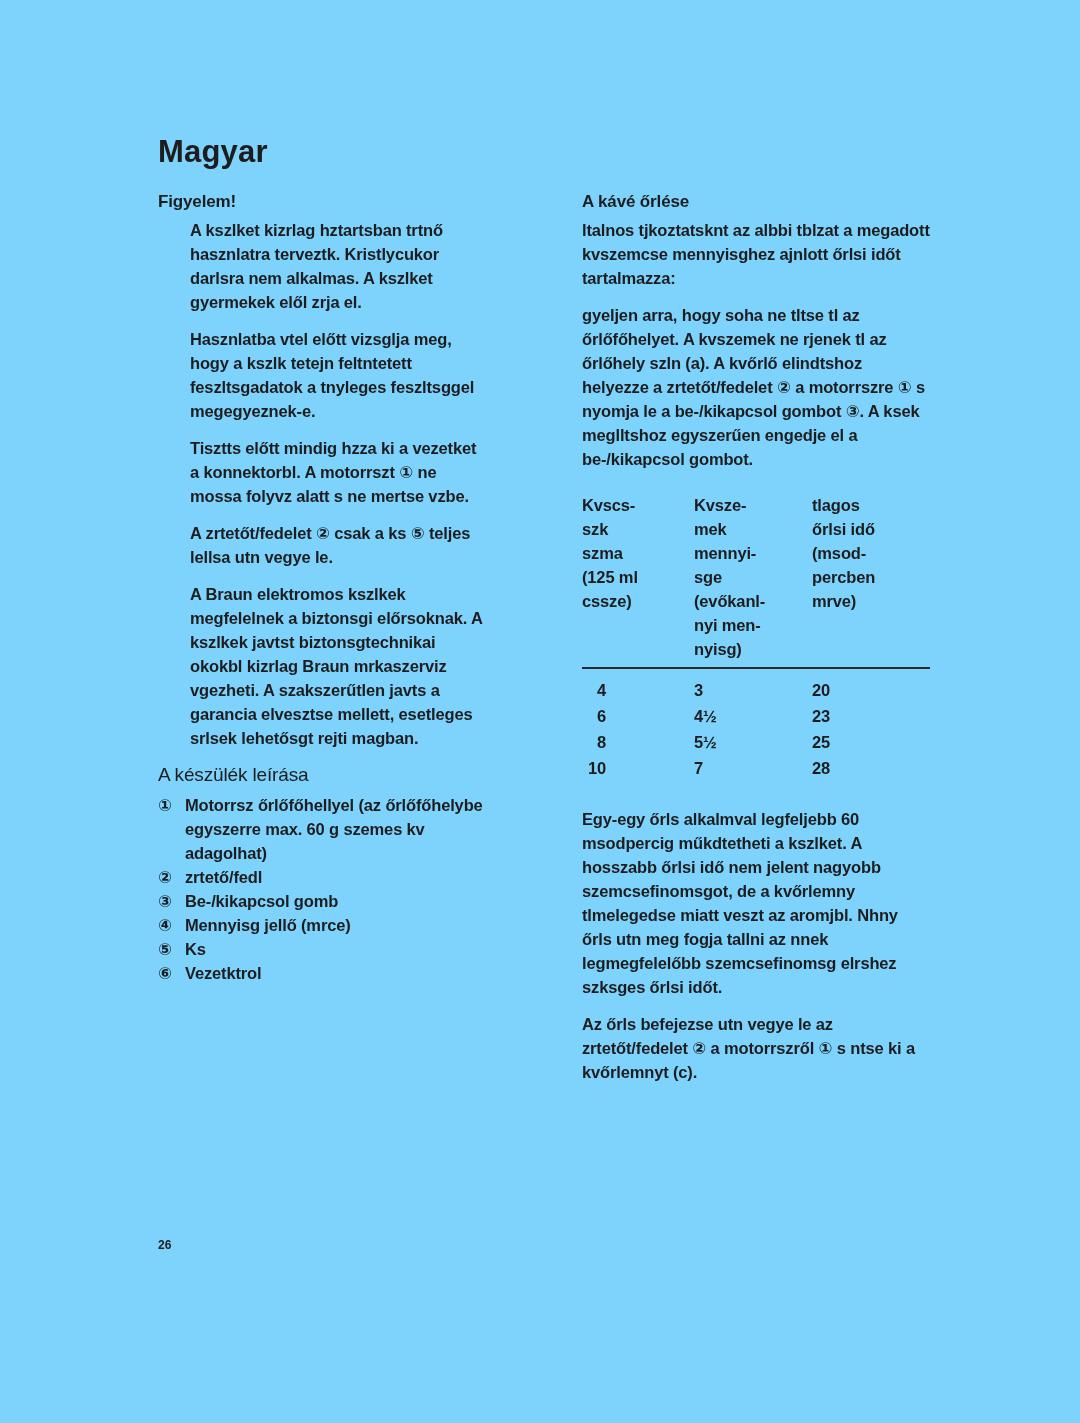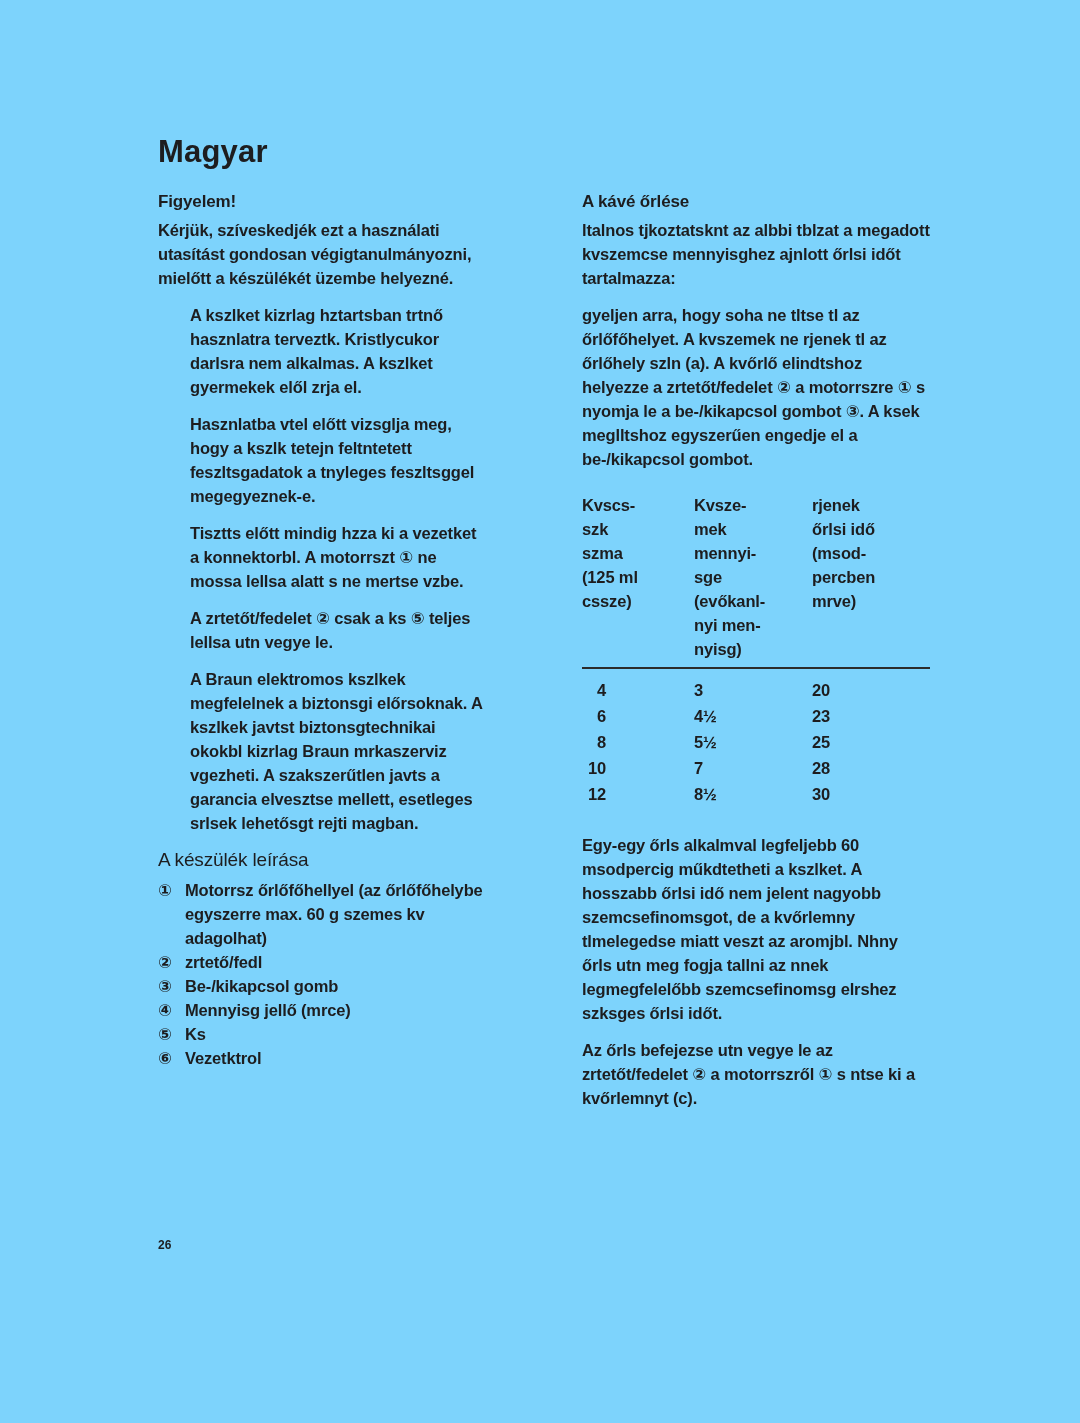--- a/index.html
+++ b/index.html
@@ -52,25 +52,24 @@
 </style>
 </head>
 <body>
 
 <div class="page">
 
   <h1 class="doc-title">Magyar</h1>
 
   <div class="col col-left">
     <h2 class="sec-h">Figyelem!</h2>
-    <p>Kérjük, szíveskedjék ezt a használati utasítást gondosan végigtanulmányozni, mielőtt a készülékét üzembe helyezné.</p>
 
     <p class="indent">A kszlket kizrlag hztartsban trtnő hasznlatra terveztk. Kristlycukor darlsra nem alkalmas. A kszlket gyermekek elől zrja el.</p>
     <p class="indent">Hasznlatba vtel előtt vizsglja meg, hogy a kszlk tetejn feltntetett feszltsgadatok a tnyleges feszltsggel megegyeznek-e.</p>
-    <p class="indent">Tisztts előtt mindig hzza ki a vezetket a konnektorbl. A motorrszt ① ne mossa lellsa alatt s ne mertse vzbe.</p>
+    <p class="indent">Tisztts előtt mindig hzza ki a vezetket a konnektorbl. A motorrszt ① ne mossa folyvz alatt s ne mertse vzbe.</p>
     <p class="indent">A zrtetőt/fedelet ② csak a ks ⑤ teljes lellsa utn vegye le.</p>
     <p class="indent">A Braun elektromos kszlkek megfelelnek a biztonsgi előrsoknak. A kszlkek javtst biztonsgtechnikai okokbl kizrlag Braun mrkaszerviz vgezheti. A szakszerűtlen javts a garancia elvesztse mellett, esetleges srlsek lehetősgt rejti magban.</p>
 
     <h2 class="sec-h2">A készülék leírása</h2>
 
     <ul class="parts">
       <li class="part">
         <span class="num">①</span>
         <span class="ptext">Motorrsz őrlőfőhellyel (az őrlőfőhelybe egyszerre max. 60 g szemes kv adagolhat)</span>
       </li>
@@ -109,21 +108,21 @@
 szma
 (125 ml
 cssze)</div>
         <div class="hcell">Kvsze-
 mek
 mennyi-
 sge
 (evőkanl-
 nyi men-
 nyisg)</div>
-        <div class="hcell">rjenek
+        <div class="hcell">tlagos
 őrlsi idő
 (msod-
 percben
 mrve)</div>
       </div>
       <hr class="rule">
       <div class="tbody">
         <div class="trow">
           <div><span class="cell-r">4</span></div>
           <div>3</div>
@@ -137,25 +136,20 @@
         <div class="trow">
           <div><span class="cell-r">8</span></div>
           <div>5½</div>
           <div>25</div>
         </div>
         <div class="trow">
           <div><span class="cell-r">10</span></div>
           <div>7</div>
           <div>28</div>
         </div>
-        <div class="trow">
-          <div><span class="cell-r">12</span></div>
-          <div>8½</div>
-          <div>30</div>
-        </div>
       </div>
     </div>
 
     <p>Egy-egy őrls alkalmval legfeljebb 60 msodpercig műkdtetheti a kszlket. A hosszabb őrlsi idő nem jelent nagyobb szemcsefinomsgot, de a kvőrlemny tlmelegedse miatt veszt az aromjbl. Nhny őrls utn meg fogja tallni az nnek legmegfelelőbb szemcsefinomsg elrshez szksges őrlsi időt.</p>
     <p>Az őrls befejezse utn vegye le az zrtetőt/fedelet ② a motorrszről ① s ntse ki a kvőrlemnyt (c).</p>
   </div>
 
   <div class="page-num">26</div>
 
 </div>

